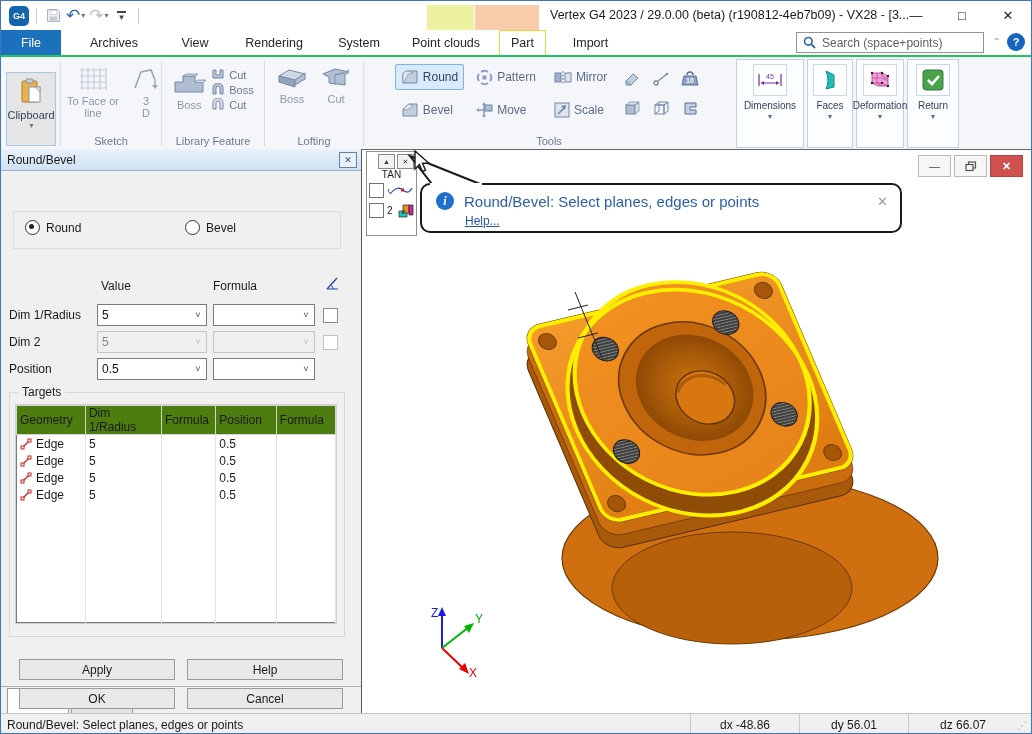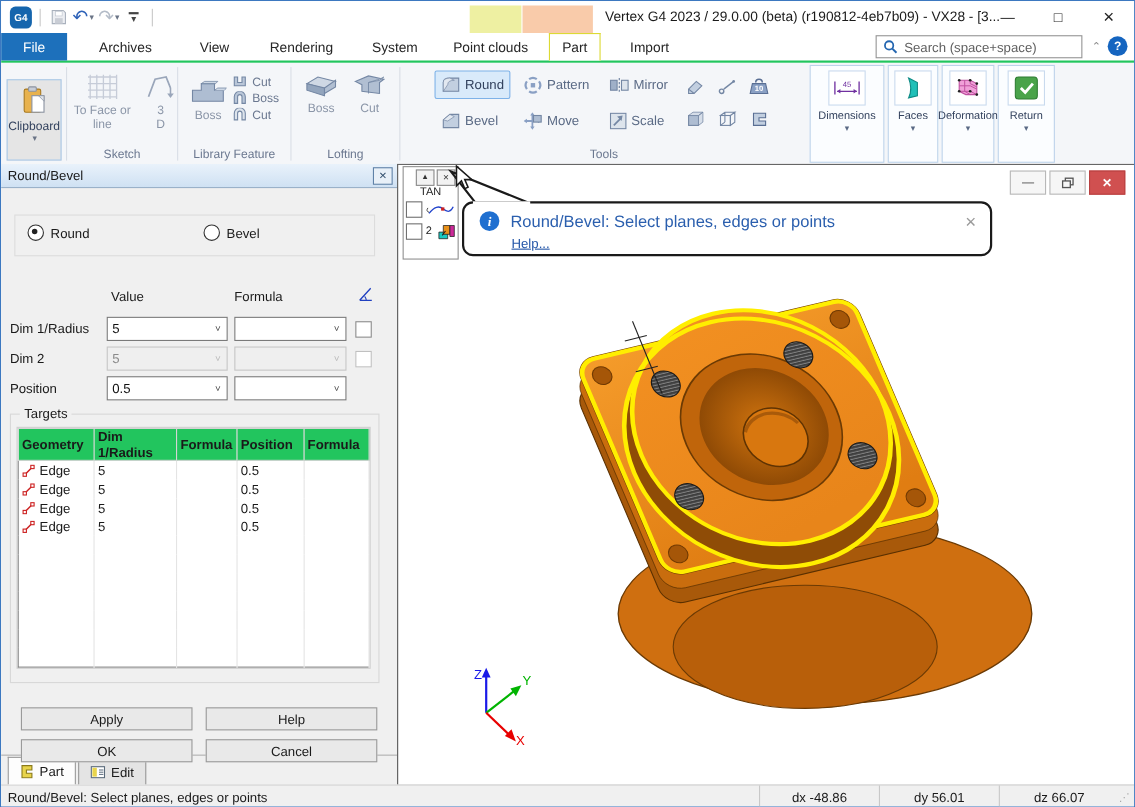--- a/index.html
+++ b/index.html
@@ -50,42 +50,42 @@
   .tbtn.sel{background:#d9eafa;border-color:#7eb2e8;color:#33425e;}
   .sgrid{display:grid;grid-template-columns:26px 26px 26px;grid-template-rows:26px 26px;gap:3px;padding-top:2px;}
   .sbtn{display:flex;align-items:center;justify-content:center;}
   .analyze{display:flex;align-items:center;gap:5px;font-size:12px;color:#6a7890;padding-top:18px;}
   .bigbox{border:1px solid #bdd2ea;background:#fbfdff;margin:1px 1px 1px 2px;display:flex;flex-direction:column;align-items:center;padding-top:4px;box-sizing:border-box;}
   .bigbox .icon{width:32px;height:30px;border:1px solid #c9daee;display:flex;align-items:center;justify-content:center;background:#fff;}
   .bigbox .lbl{font-size:10px;color:#33425e;margin-top:4px;white-space:nowrap;}
   .bigbox .car{font-size:8px;color:#5a6a85;margin-top:1px;}
   
   .main{display:flex;height:564px;}
-  .panel{width:360px;background:#f0f0f0;display:flex;flex-direction:column;box-sizing:border-box;}
+  .panel{width:360px;background:#f0f0f0;display:flex;flex-direction:column;box-sizing:border-box;gap:16px;}
   .dtitle{height:21px;background:linear-gradient(180deg,#e9f2fb,#cfe1f3);border-bottom:1px solid #9ab1c9;display:flex;align-items:center;font-size:12px;color:#1a1a1a;padding-left:6px;position:relative;}
   .dclose{position:absolute;right:4px;top:3px;width:16px;height:14px;border:1px solid #5f82a8;background:#e8f0f8;color:#33506e;font-size:9px;display:flex;align-items:center;justify-content:center;}
   .dbody{position:relative;flex:1;}
   .modebox{position:absolute;left:12px;top:24px;width:326px;height:36px;border:1px solid #dcdcdc;background:#f0f0f0;}
   .radio{position:absolute;top:10px;display:flex;align-items:center;gap:6px;font-size:12px;color:#1a1a1a;}
   .rdot{width:13px;height:13px;border:1px solid #333;border-radius:50%;background:#fff;position:relative;}
   .rdot.on:after{content:"";position:absolute;left:3px;top:3px;width:5px;height:5px;background:#222;border-radius:50%;}
   .hdrs{position:absolute;left:0;top:92px;width:348px;font-size:12px;color:#1a1a1a;}
   .frow{position:absolute;left:0;width:348px;height:22px;font-size:12px;color:#1a1a1a;}
   .flabel{position:absolute;left:8px;top:4px;}
   .combo{position:absolute;height:22px;border:1px solid #7a7a7a;background:#fff;box-sizing:border-box;display:flex;align-items:center;padding-left:4px;font-size:12px;color:#111;}
   .combo .cv{flex:1;}
   .combo .ca{width:16px;text-align:center;color:#444;font-size:9px;}
   .combo.dis{background:#efefef;border-color:#c6c6c6;color:#8a8a8a;}
   .combo.dis .ca{color:#b8b8b8;}
   .chk{position:absolute;width:13px;height:13px;border:1px solid #8a8a8a;background:#fff;top:4px;left:322px;}
   .chk.dis{border-color:#c0c0c0;}
   .tfield{position:absolute;left:8px;top:205px;width:334px;height:243px;border:1px solid #d8d8d8;}
   .tleg{position:absolute;left:8px;top:-8px;background:#f0f0f0;padding:0 4px;font-size:12px;color:#1a1a1a;text-align:right;}
   .ttable{position:absolute;left:6px;top:12px;width:320px;border-collapse:collapse;background:#fff;border:1px solid #7a7a7a;outline:1px solid #cfcfcf;}
-  .ttable th{font-weight:bold;font-size:12px;color:#1a1a1a;text-align:left;border:1px solid #d4d4d4;height:19px;padding:0 3px;background:#22c55e;}
+  .ttable th{font-weight:normal;font-size:12px;color:#1a1a1a;text-align:left;border:1px solid #d4d4d4;height:19px;padding:0 3px;background:#4d7c0f;}
   .ttable td{font-size:12px;color:#1a1a1a;border-right:1px solid #e4e4e4;height:17px;padding:0 3px;}
   .c1{width:64px}.c2{width:74px}.c3{width:48px}.c4{width:56px}.c5{width:54px}
   .gcell{display:flex;align-items:center;gap:4px;}
   .btn{position:absolute;height:21px;background:#e9e9e9;border:1px solid #9a9a9a;font-size:12px;color:#1a1a1a;display:flex;align-items:center;justify-content:center;box-sizing:border-box;}
   .ptabs{height:26px;background:#f0f0f0;border-top:1px solid #b0b0b0;display:flex;align-items:flex-end;padding-left:6px;gap:2px;}
   .ptab{display:flex;align-items:center;gap:5px;font-size:12px;color:#1a1a1a;height:22px;padding:0 10px;border:1px solid #9a9a9a;border-bottom:none;background:#e4e4e4;}
   .ptab.on{background:#fdfdfd;height:24px;}
   
   .viewport{position:relative;flex:1;background:#fff;border-left:1px solid #555;border-top:1px solid #666;overflow:hidden;}
   .mdi{position:absolute;right:8px;top:5px;display:flex;gap:3px;z-index:5;}
@@ -154,21 +154,21 @@
     <div class="mtab t4">Rendering</div>
     <div class="mtab t5">System</div>
     <div class="mtab t6">Point clouds</div>
     <div class="mtab active t7">Part</div>
     <div class="mtab t8">Import</div>
     <div class="searchbox">
       <svg width="13" height="13" viewBox="0 0 13 13">
           <circle cx="5.3" cy="5.3" r="3.8" fill="none" stroke="#2466b0" stroke-width="1.6"></circle>
           <line x1="8.2" y1="8.2" x2="12" y2="12" stroke="#2466b0" stroke-width="1.8"></line>
         </svg>
-      <span class="searchtxt">Search (space+space)</span>
+      <span class="searchtxt">Search (space+points)</span>
     </div>
     <div class="chev">⌃</div>
     <div class="helpbtn">?</div>
   </div>
 
   <div class="ribbon">
     <div class="rgroup gclip">
       <div class="clipbtn">
         <svg width="24" height="27" viewBox="0 0 24 27">
             <rect x="3" y="3" width="15" height="21" rx="1.5" fill="#e8b24e" stroke="#a87a20"></rect>

